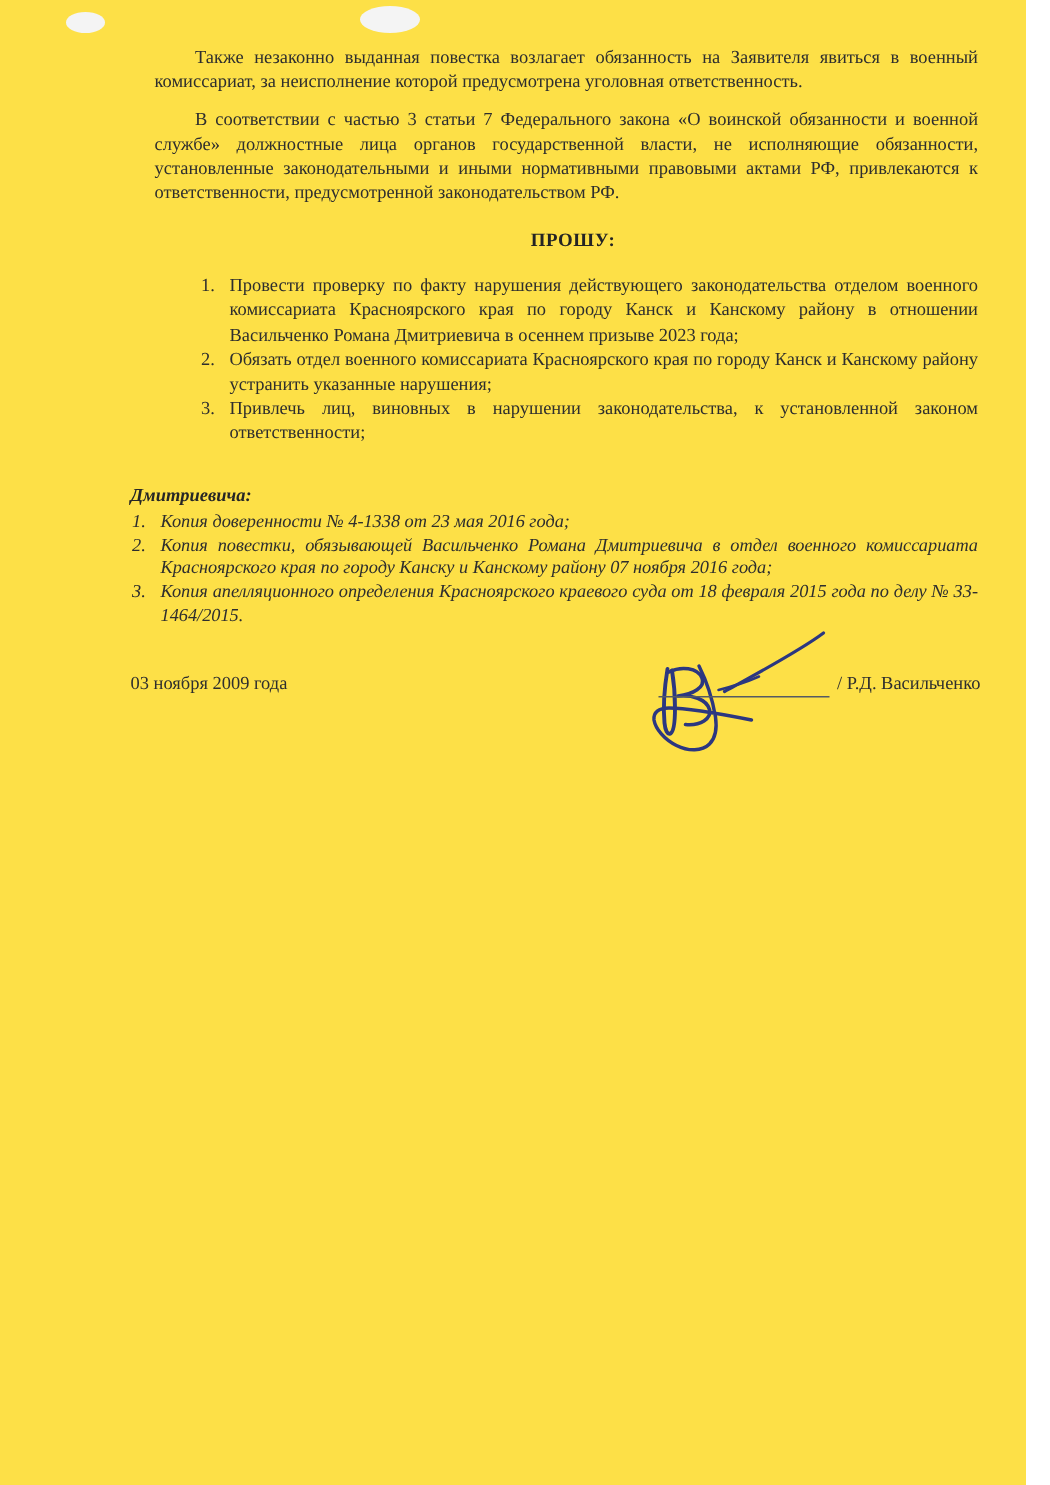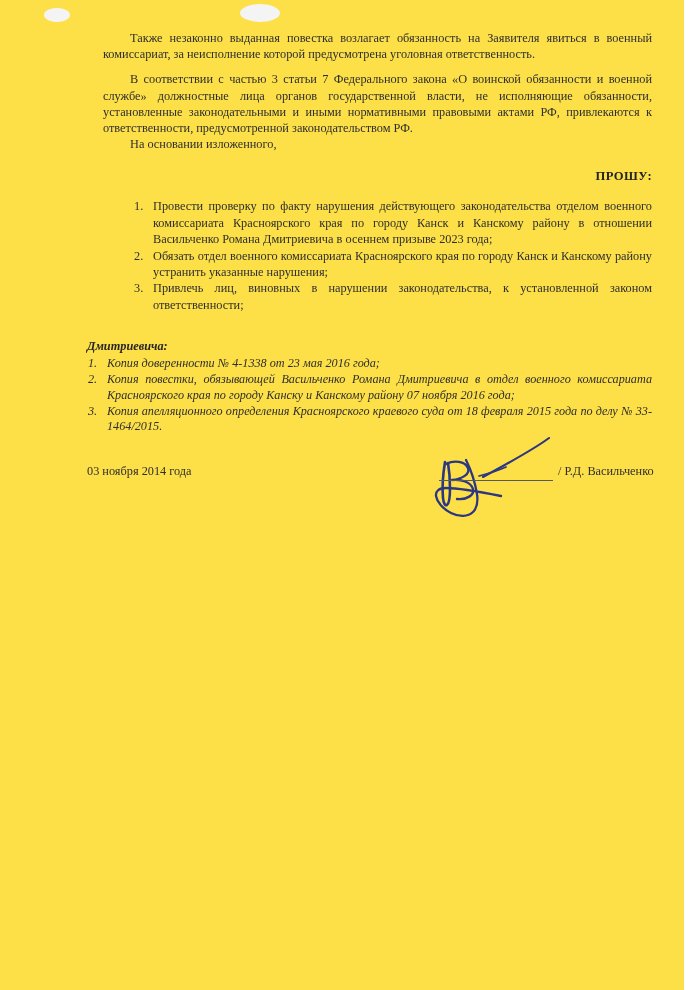--- a/index.html
+++ b/index.html
@@ -24,27 +24,27 @@
   }
   p.body-para {
     margin: 0 0 9px 0;
     font-size: 12.3px;
     line-height: 16.2px;
     text-align: justify;
     text-indent: 27px;
     color: #2e2e2e;
   }
   p.body-para.tight {
-    margin-bottom: 0;
+    margin-bottom: 13px;
   }
   .heading-proshu {
     margin: 17px 0 14px 0;
     font-size: 12.6px;
     font-weight: bold;
-    text-align: right;
+    text-align: center;
     letter-spacing: 0.4px;
     padding-left: 9px;
     color: #242424;
   }
   ol.request-list {
     margin: 0;
     padding: 0;
     list-style: none;
     counter-reset: req;
   }
@@ -157,41 +157,40 @@
 
   <div class="page-speck" style="left:44px; top:8px; width:26px; height:14px;"></div>
   <div class="page-speck" style="left:240px; top:4px; width:40px; height:18px;"></div>
 
   <div class="content">
 
     <p class="body-para">Также незаконно выданная повестка возлагает обязанность на Заявителя явиться в военный комиссариат, за неисполнение которой предусмотрена уголовная ответственность.</p>
 
     <p class="body-para tight">В соответствии с частью 3 статьи 7 Федерального закона «О воинской обязанности и военной службе» должностные лица органов государственной власти, не исполняющие обязанности, установленные законодательными и иными нормативными правовыми актами РФ, привлекаются к ответственности, предусмотренной законодательством РФ.</p>
 
-    <p class="body-para">На основании изложенного,</p>
 
     <div class="heading-proshu">ПРОШУ:</div>
 
     <ol class="request-list">
       <li>Провести проверку по факту нарушения действующего законодательства отделом военного комиссариата Красноярского края по городу Канск и Канскому району в отношении Васильченко Романа Дмитриевича в осеннем призыве 2023 года;</li>
       <li>Обязать отдел военного комиссариата Красноярского края по городу Канск и Канскому району устранить указанные нарушения;</li>
       <li>Привлечь лиц, виновных в нарушении законодательства, к установленной законом ответственности;</li>
     </ol>
 
     <div class="appendix-block">
       <div class="appendix-title">Дмитриевича:</div>
       <ol class="appendix-list">
         <li>Копия доверенности № 4-1338 от 23 мая 2016 года;</li>
         <li>Копия повестки, обязывающей Васильченко Романа Дмитриевича в отдел военного комиссариата Красноярского края по городу Канску и Канскому району 07 ноября 2016 года;</li>
         <li>Копия апелляционного определения Красноярского краевого суда от 18 февраля 2015 года по делу № 33-1464/2015.</li>
       </ol>
     </div>
 
     <div class="signature-row">
-      <div class="sign-date">03 ноября 2014 года</div>
+      <div class="sign-date">03 ноября 2009 года</div>
 
       <div class="signature-mark">
         <svg viewBox="0 0 150 92" xmlns="http://www.w3.org/2000/svg">
           <g fill="none" stroke="#2c3780" stroke-linecap="round" stroke-linejoin="round">
             <path d="M128 6 C112 18, 82 34, 62 45" stroke-width="2.1"></path>
             <path d="M24 30 C22 42, 21 55, 22 66 C22.5 71, 24 74, 26 73 C28.5 71.5, 29 64, 29 56 C29 46, 28 37, 27 31" stroke-width="2.6"></path>
             <path d="M25 32 C33 28, 44 29, 47 36 C49.5 42, 41 47, 31 48 C40 47, 50 50, 52 57 C53.5 63, 46 68, 36 67" stroke-width="2.4"></path>
             <path d="M45 28 C50 38, 54 50, 56 62 C57 69, 56 76, 52 80 C47 85, 38 85, 30 81 C22 77, 16 70, 15 64 C14.5 59, 18 56, 25 56 C38 56, 60 60, 80 64" stroke-width="2.3"></path>
             <path d="M58 44 C66 42, 76 39, 85 35" stroke-width="1.7"></path>
           </g>

